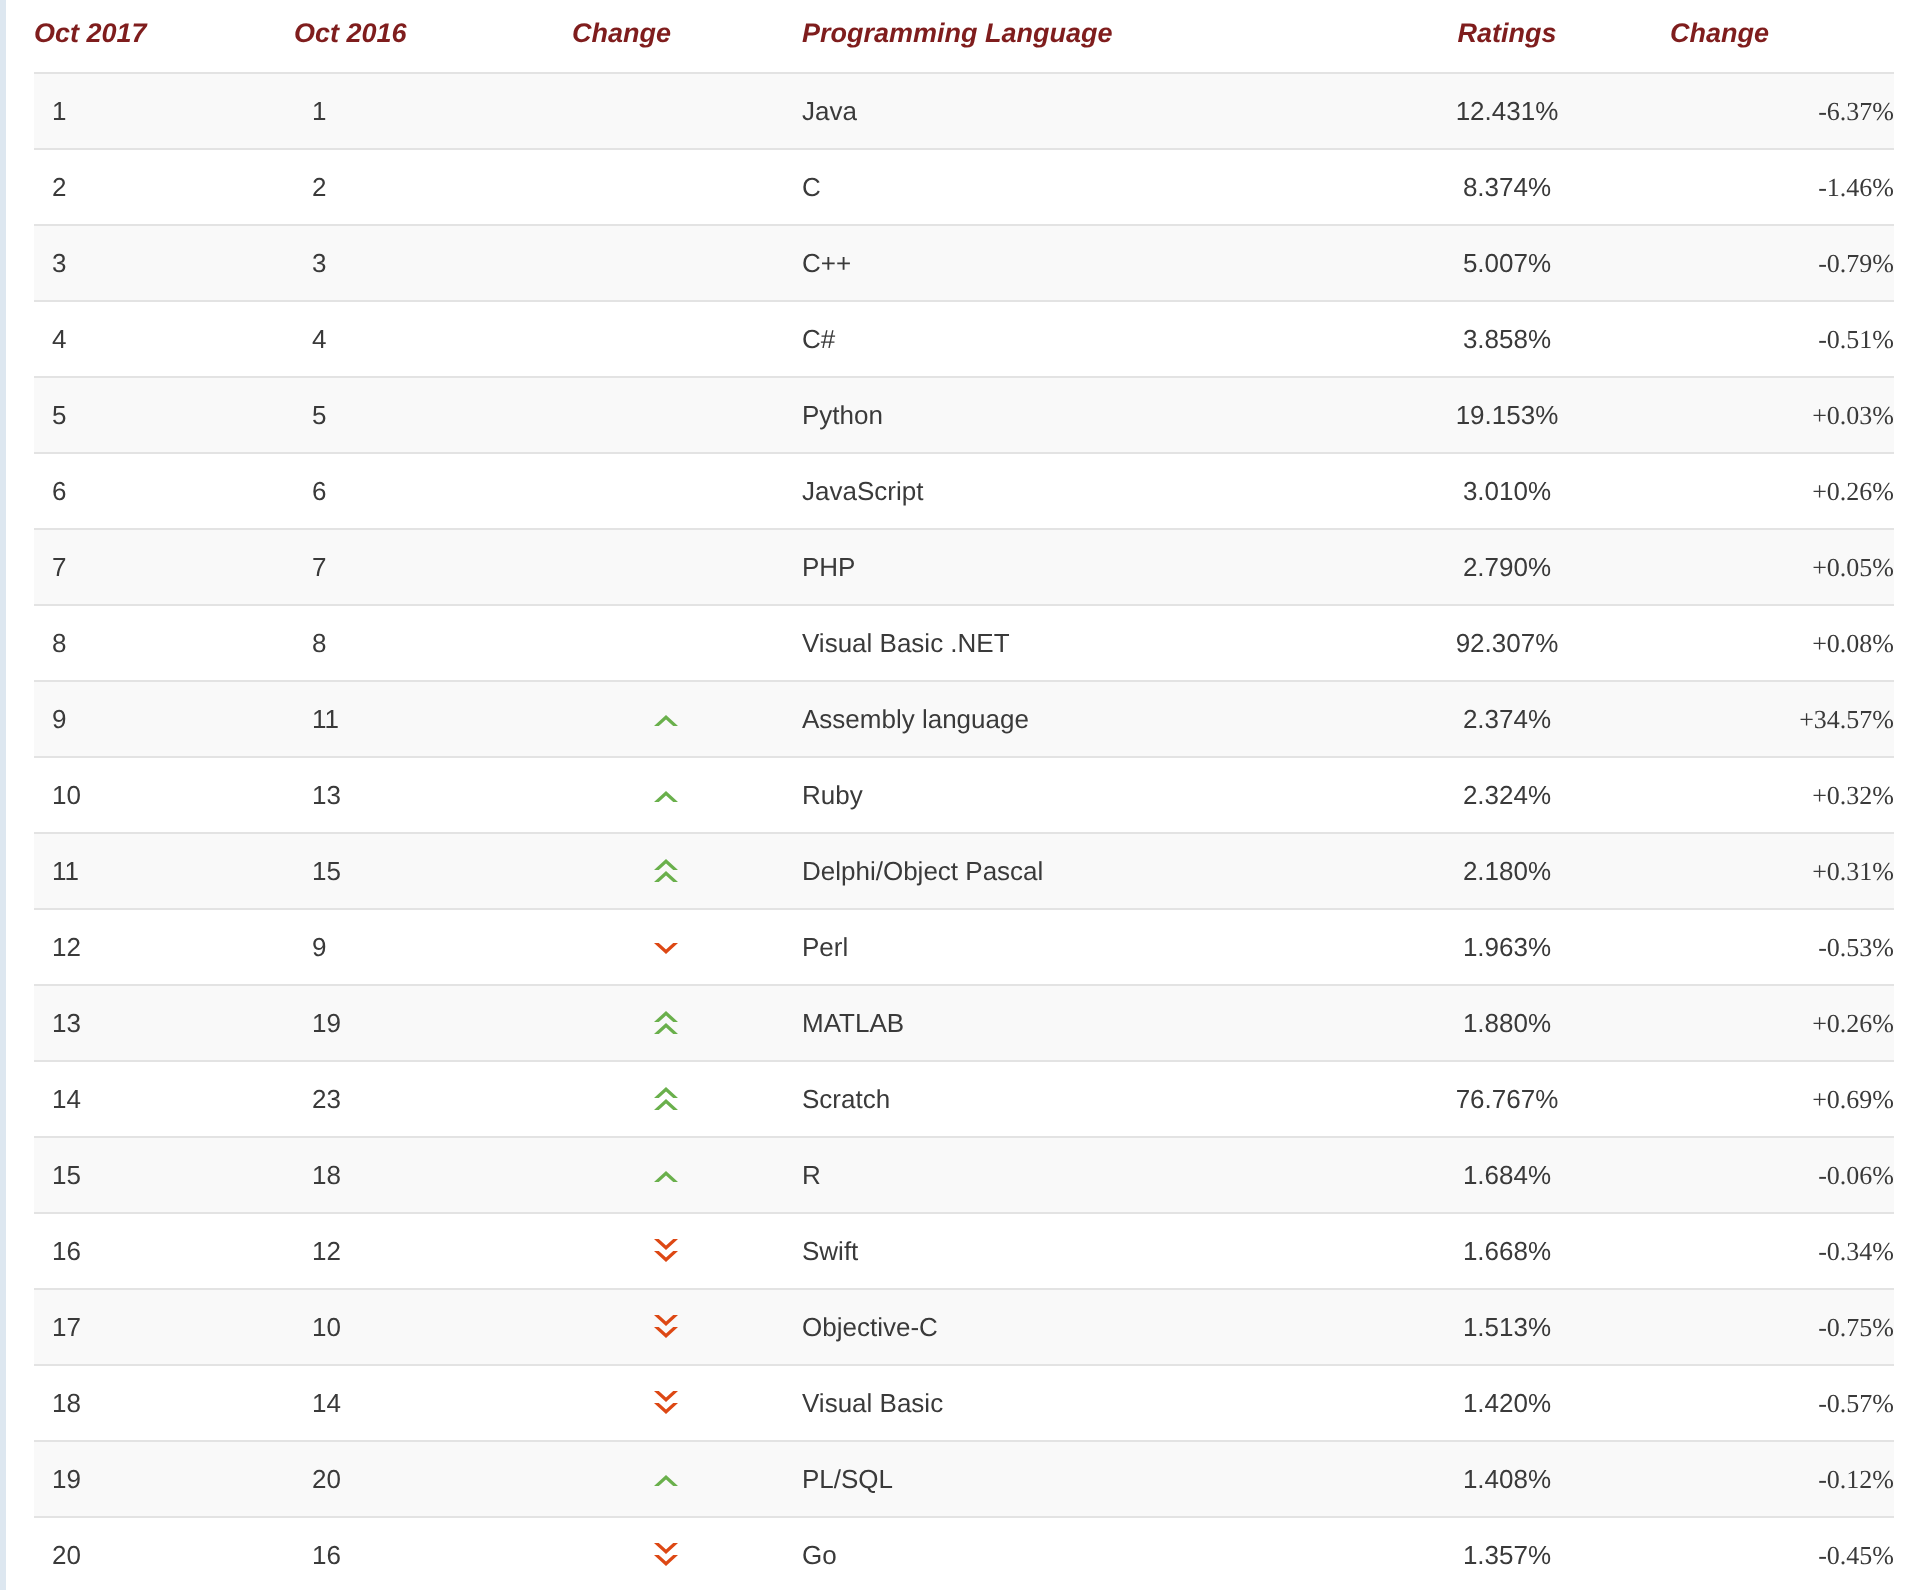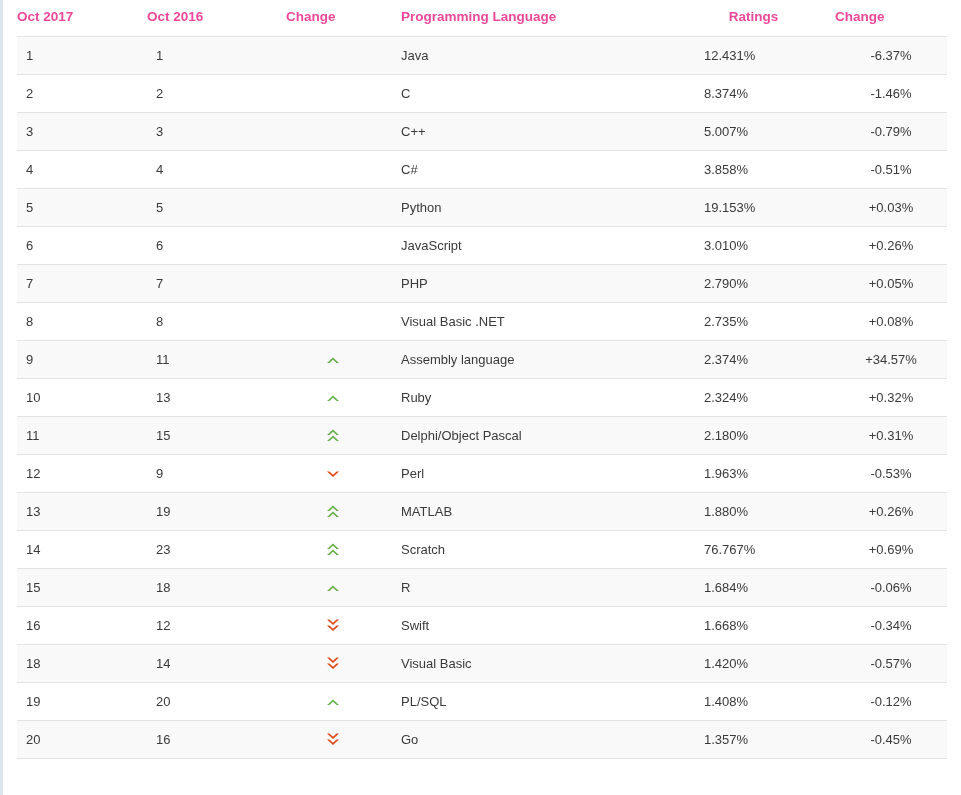--- a/index.html
+++ b/index.html
@@ -39,26 +39,27 @@
   table.tiobe col.c-rank-new  { width: 130px; }
   table.tiobe col.c-rank-old  { width: 127px; }
   table.tiobe col.c-change    { width: 118px; }
   table.tiobe col.c-lang      { width: 312px; }
   table.tiobe col.c-ratings   { width: 120px; }
   table.tiobe col.c-delta     { width: 123px; }
 
   thead th {
     font-size: 13.5px;
     font-weight: bold;
-    color: #ec4899;
+    color: #7f1d1d;
     text-align: left;
     padding: 9px 0 12px 0;
     border: none;
     background: transparent;
     white-space: nowrap;
+    font-style: italic;
   }
   thead th.th-ratings {
     text-align: center;
     padding-right: 21px;
   }
   thead th.th-delta {
     text-align: left;
     padding-left: 11px;
   }
   thead th.th-lang {
@@ -84,22 +85,22 @@
     vertical-align: middle;
     white-space: nowrap;
   }
   tbody tr:last-child td {
     border-bottom: 1px solid #e3e3e3;
   }
   td.rank-new { padding-left: 9px; }
   td.rank-old { padding-left: 9px; }
   td.change-cell { text-align: center; }
   td.lang { padding-left: 9px; }
-  td.ratings { text-align: left; padding-right: 21px; }
-  td.delta  { text-align: center;  padding-left: 11px; }
+  td.ratings { text-align: center; padding-right: 21px; }
+  td.delta  { text-align: right;  padding-left: 11px; font-family: Liberation Serif, serif; }
 
   .chev {
     display: inline-block;
     line-height: 0;
     vertical-align: middle;
   }
   .chev svg { display: block; }
   .chev.up   { color: #6ab04c; }
   .chev.down { color: #dd4814; }
   .chev-empty { display: inline-block; width: 14px; height: 14px; }
@@ -184,21 +185,21 @@
           <td class="change-cell"><span class="chev-empty"></span></td>
           <td class="lang">PHP</td>
           <td class="ratings">2.790%</td>
           <td class="delta">+0.05%</td>
         </tr>
         <tr>
           <td class="rank-new">8</td>
           <td class="rank-old">8</td>
           <td class="change-cell"><span class="chev-empty"></span></td>
           <td class="lang">Visual Basic .NET</td>
-          <td class="ratings">2.735%</td>
+          <td class="ratings">92.307%</td>
           <td class="delta">+0.08%</td>
         </tr>
         <tr>
           <td class="rank-new">9</td>
           <td class="rank-old">11</td>
           <td class="change-cell"><span class="chev up"><svg width="16" height="11" viewBox="0 0 16 11">
                 <path d="M2 8 L8 2.5 L14 8 L11.6 8 L8 4.8 L4.4 8 Z" fill="currentColor"></path>
               </svg></span></td>
           <td class="lang">Assembly language</td>
           <td class="ratings">2.374%</td>
@@ -272,20 +273,31 @@
           <td class="rank-old">12</td>
           <td class="change-cell"><span class="chev down"><svg width="16" height="17" viewBox="0 0 16 17">
                 <path d="M2 2.5 L8 8 L14 2.5 L11.6 2.5 L8 5.7 L4.4 2.5 Z" fill="currentColor"></path>
                 <path d="M2 8.5 L8 14 L14 8.5 L11.6 8.5 L8 11.7 L4.4 8.5 Z" fill="currentColor"></path>
               </svg></span></td>
           <td class="lang">Swift</td>
           <td class="ratings">1.668%</td>
           <td class="delta">-0.34%</td>
         </tr>
         <tr>
+          <td class="rank-new">17</td>
+          <td class="rank-old">10</td>
+          <td class="change-cell"><span class="chev down"><svg width="16" height="17" viewBox="0 0 16 17">
+                <path d="M2 2.5 L8 8 L14 2.5 L11.6 2.5 L8 5.7 L4.4 2.5 Z" fill="currentColor"></path>
+                <path d="M2 8.5 L8 14 L14 8.5 L11.6 8.5 L8 11.7 L4.4 8.5 Z" fill="currentColor"></path>
+              </svg></span></td>
+          <td class="lang">Objective-C</td>
+          <td class="ratings">1.513%</td>
+          <td class="delta">-0.75%</td>
+        </tr>
+        <tr>
           <td class="rank-new">18</td>
           <td class="rank-old">14</td>
           <td class="change-cell"><span class="chev down"><svg width="16" height="17" viewBox="0 0 16 17">
                 <path d="M2 2.5 L8 8 L14 2.5 L11.6 2.5 L8 5.7 L4.4 2.5 Z" fill="currentColor"></path>
                 <path d="M2 8.5 L8 14 L14 8.5 L11.6 8.5 L8 11.7 L4.4 8.5 Z" fill="currentColor"></path>
               </svg></span></td>
           <td class="lang">Visual Basic</td>
           <td class="ratings">1.420%</td>
           <td class="delta">-0.57%</td>
         </tr>

